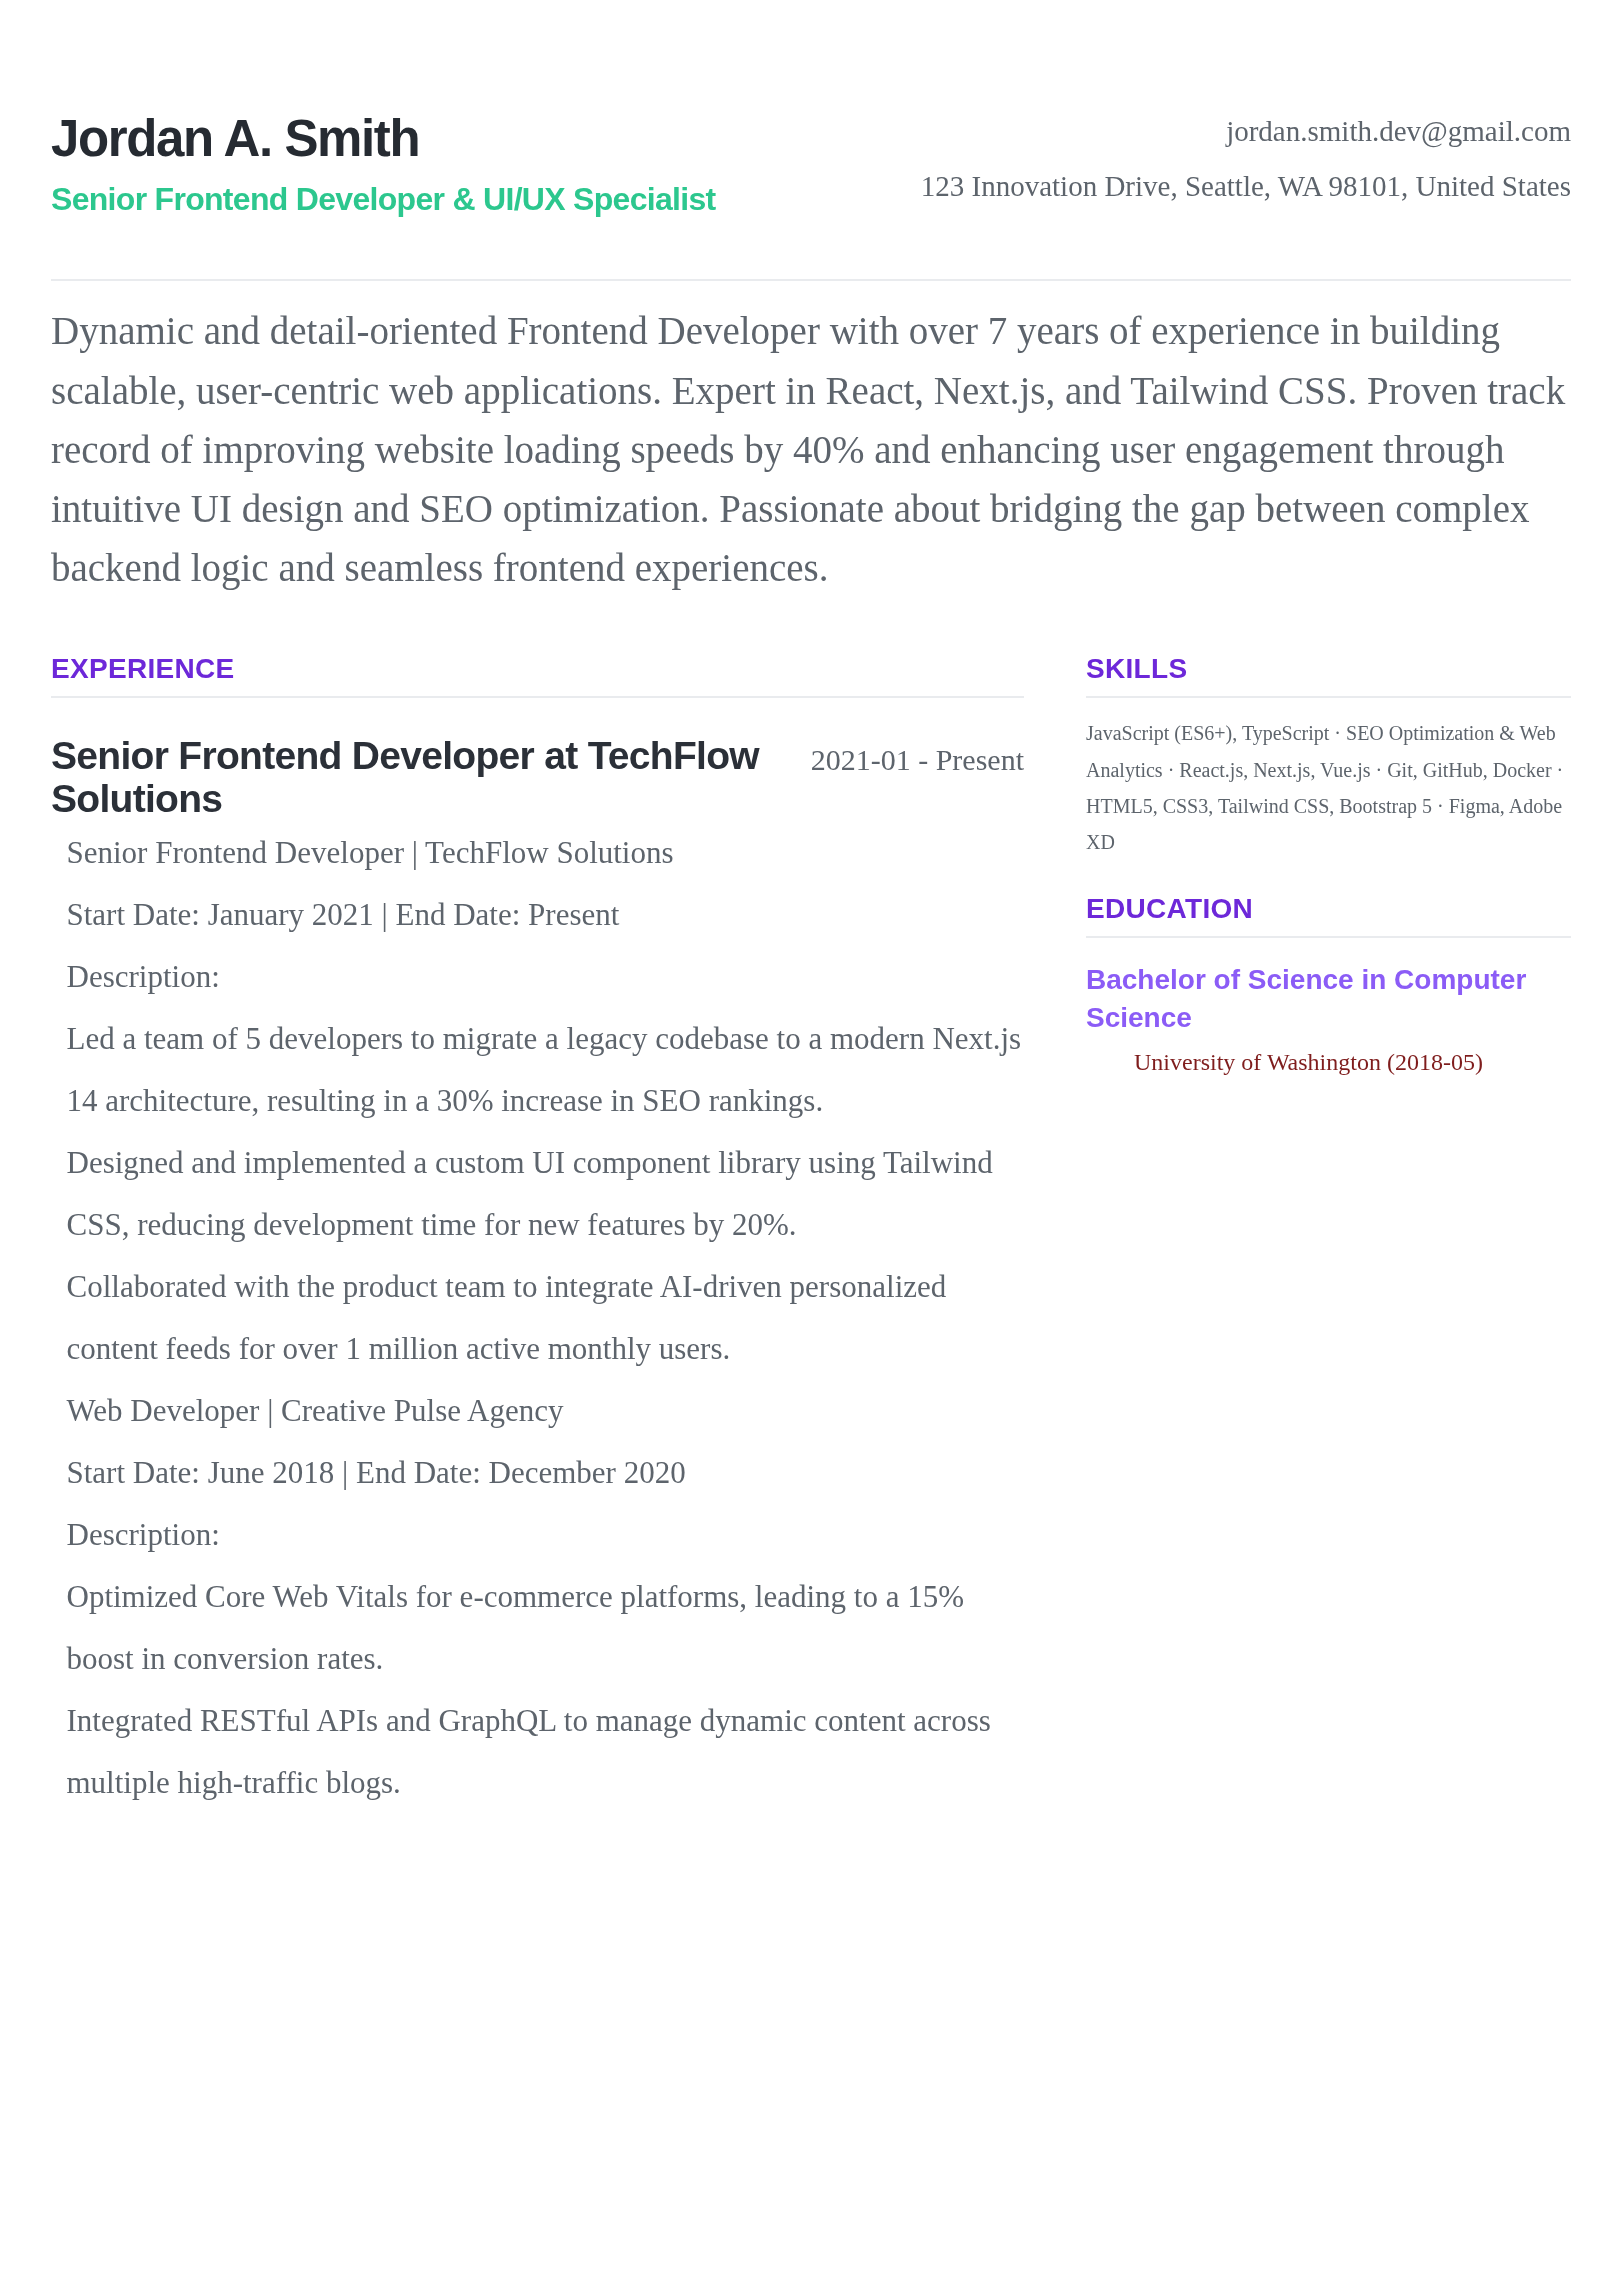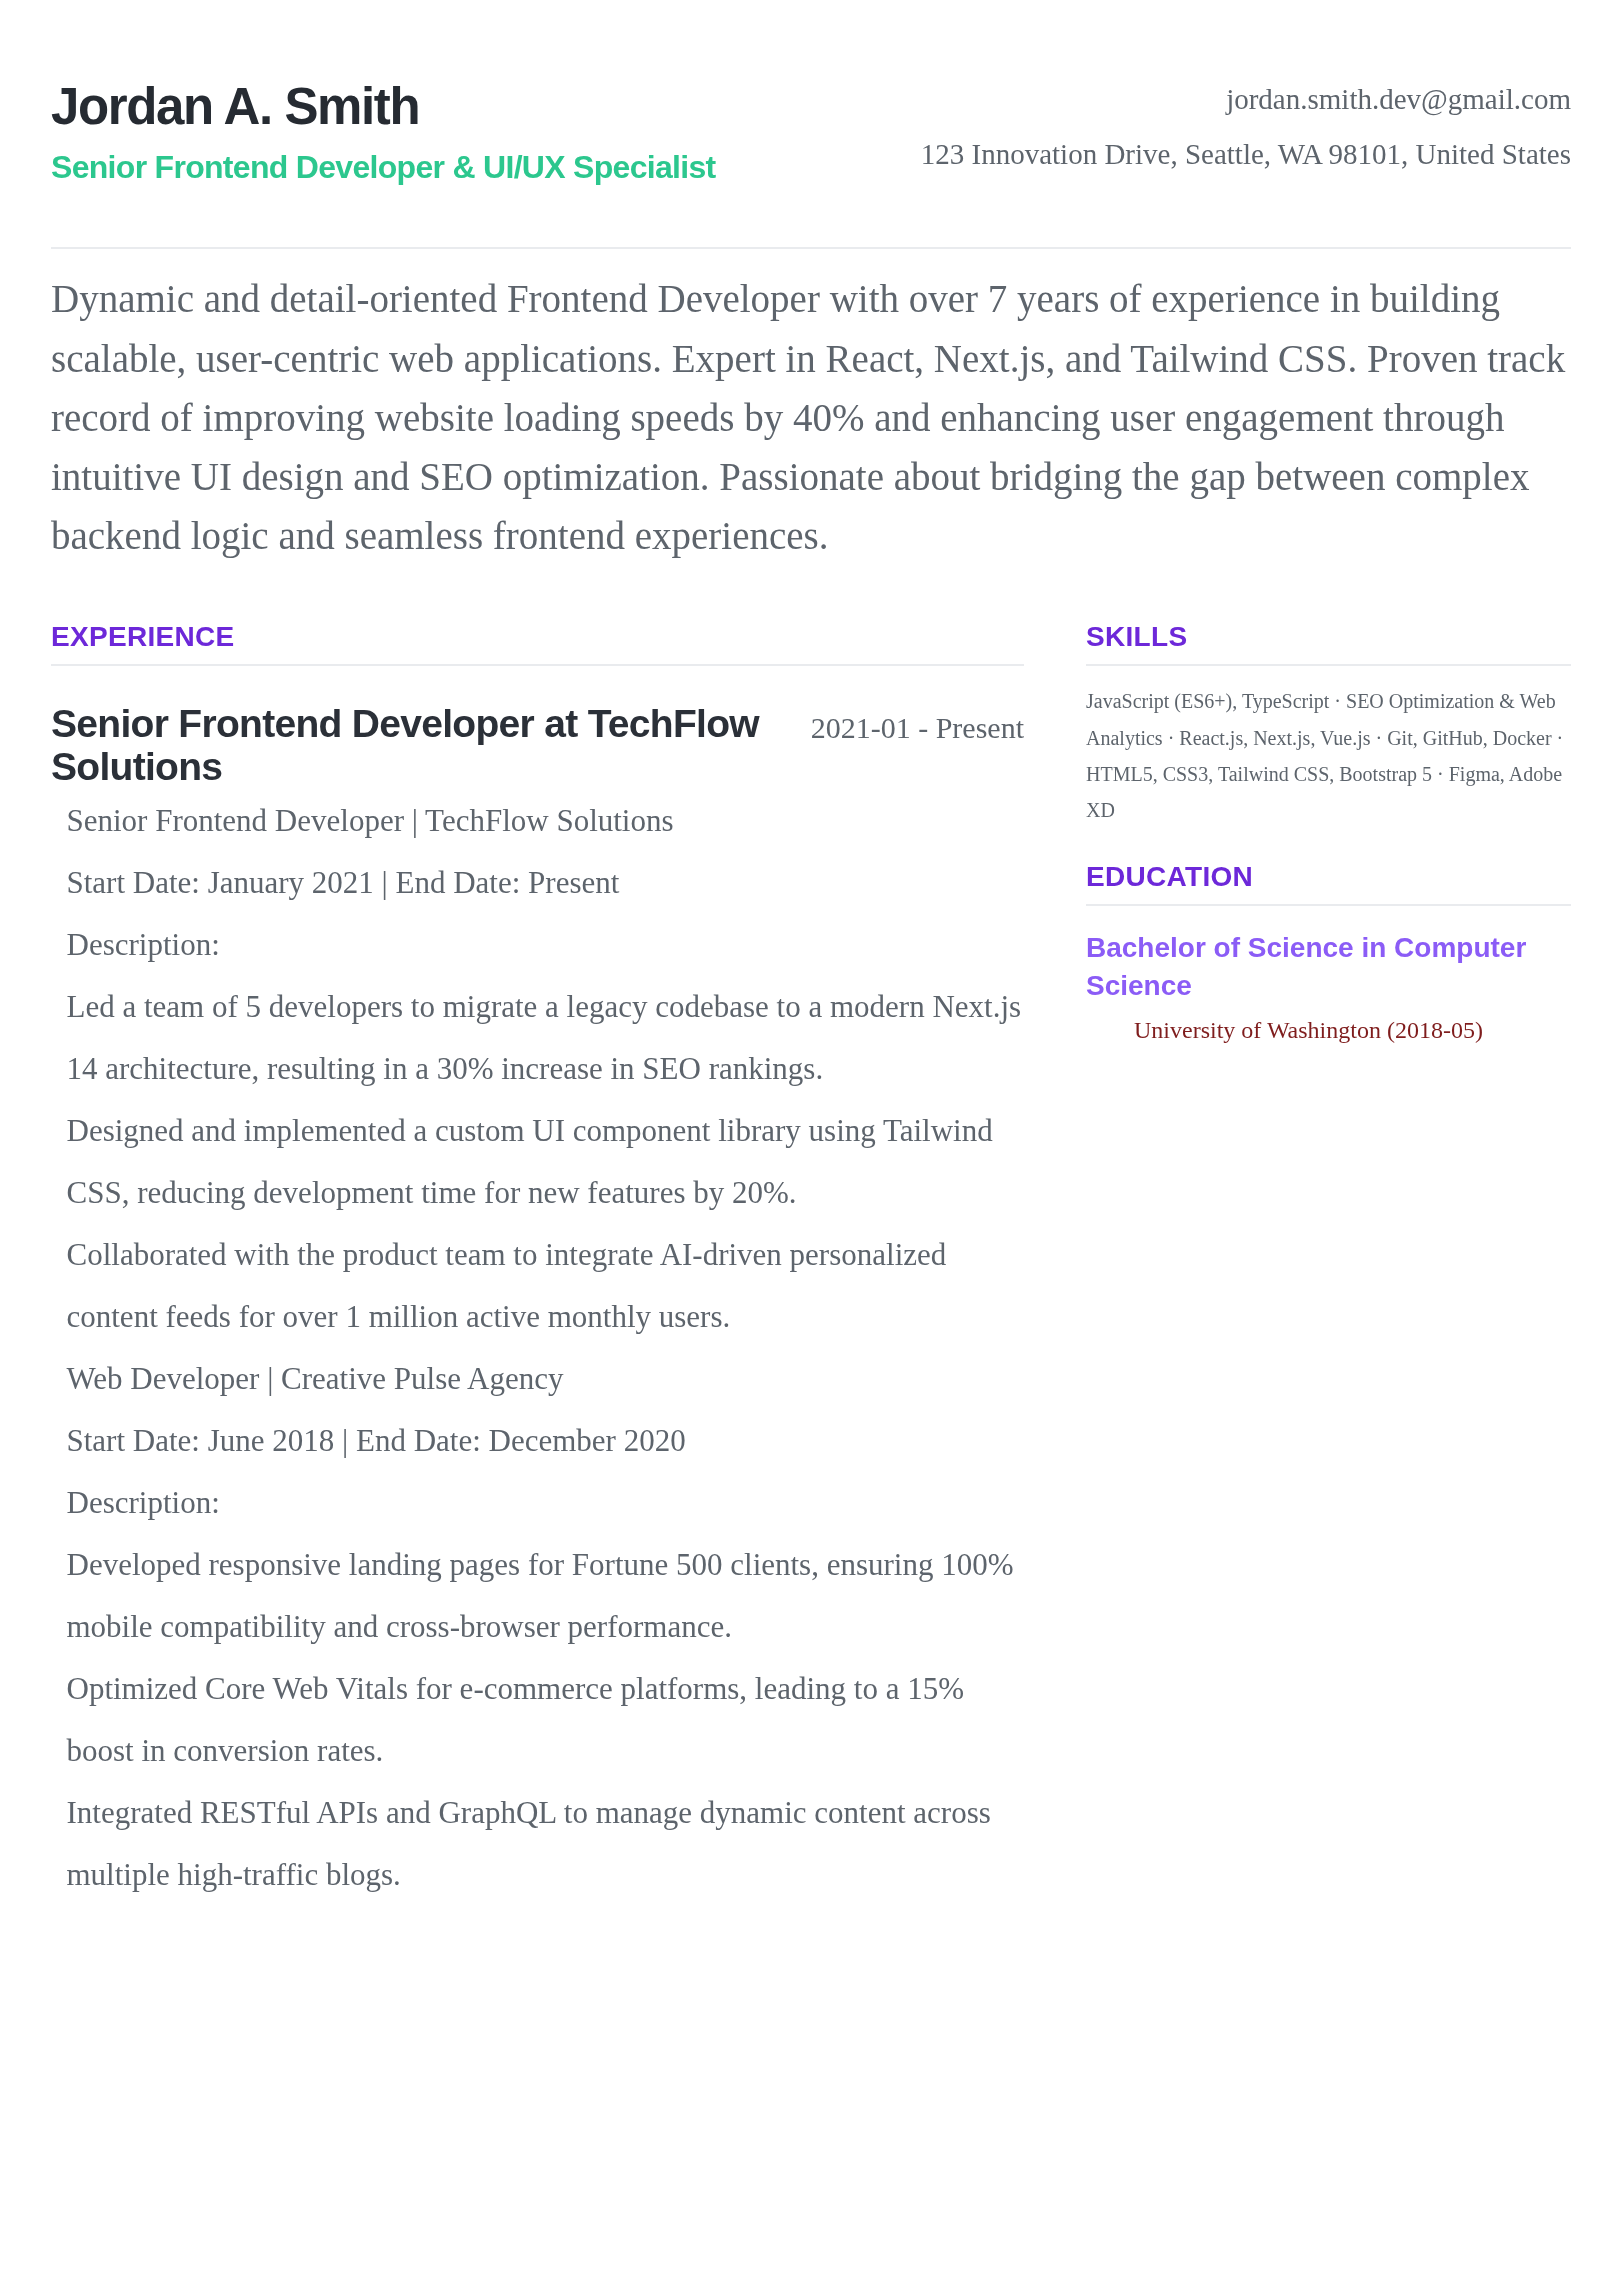--- a/index.html
+++ b/index.html
@@ -7,21 +7,21 @@
   body {
     height: 2295px;
     background: #ffffff;
     overflow: hidden;
     font-family: "Liberation Serif", serif;
     color: #5d646c;
   }
   .page {
     width: 1622px;
     height: 2295px;
-    padding: 68px 51px 0 51px;
+    padding: 100px 51px 0 51px;
   }
 
   
   .header { display: flex; justify-content: space-between; align-items: flex-start; }
   .name {
     font-family: "Liberation Sans", sans-serif;
     font-weight: 700;
     font-size: 51px;
     line-height: 1.05;
     letter-spacing: -1.4px;
@@ -162,21 +162,20 @@
       <div class="job-body">
         <p>Senior Frontend Developer | TechFlow Solutions</p>
         <p>Start Date: January 2021 | End Date: Present</p>
         <p>Description:</p>
         <p>Led a team of 5 developers to migrate a legacy codebase to a modern Next.js 14 architecture, resulting in a 30% increase in SEO rankings.</p>
         <p>Designed and implemented a custom UI component library using Tailwind CSS, reducing development time for new features by 20%.</p>
         <p>Collaborated with the product team to integrate AI-driven personalized content feeds for over 1 million active monthly users.</p>
         <p>Web Developer | Creative Pulse Agency</p>
         <p>Start Date: June 2018 | End Date: December 2020</p>
         <p>Description:</p>
-        <p>Developed responsive landing pages for Fortune 500 clients, ensuring 100% mobile compatibility and cross-browser performance.</p>
         <p>Optimized Core Web Vitals for e-commerce platforms, leading to a 15% boost in conversion rates.</p>
         <p>Integrated RESTful APIs and GraphQL to manage dynamic content across multiple high-traffic blogs.</p>
       </div>
     </div>
 
     <div class="col-gap"></div>
 
     <div class="col-right">
       <h2 class="section">SKILLS</h2>
       <p class="skills-text">JavaScript (ES6+), TypeScript · SEO Optimization &amp; Web Analytics · React.js, Next.js, Vue.js · Git, GitHub, Docker · HTML5, CSS3, Tailwind CSS, Bootstrap 5 · Figma, Adobe XD</p>

